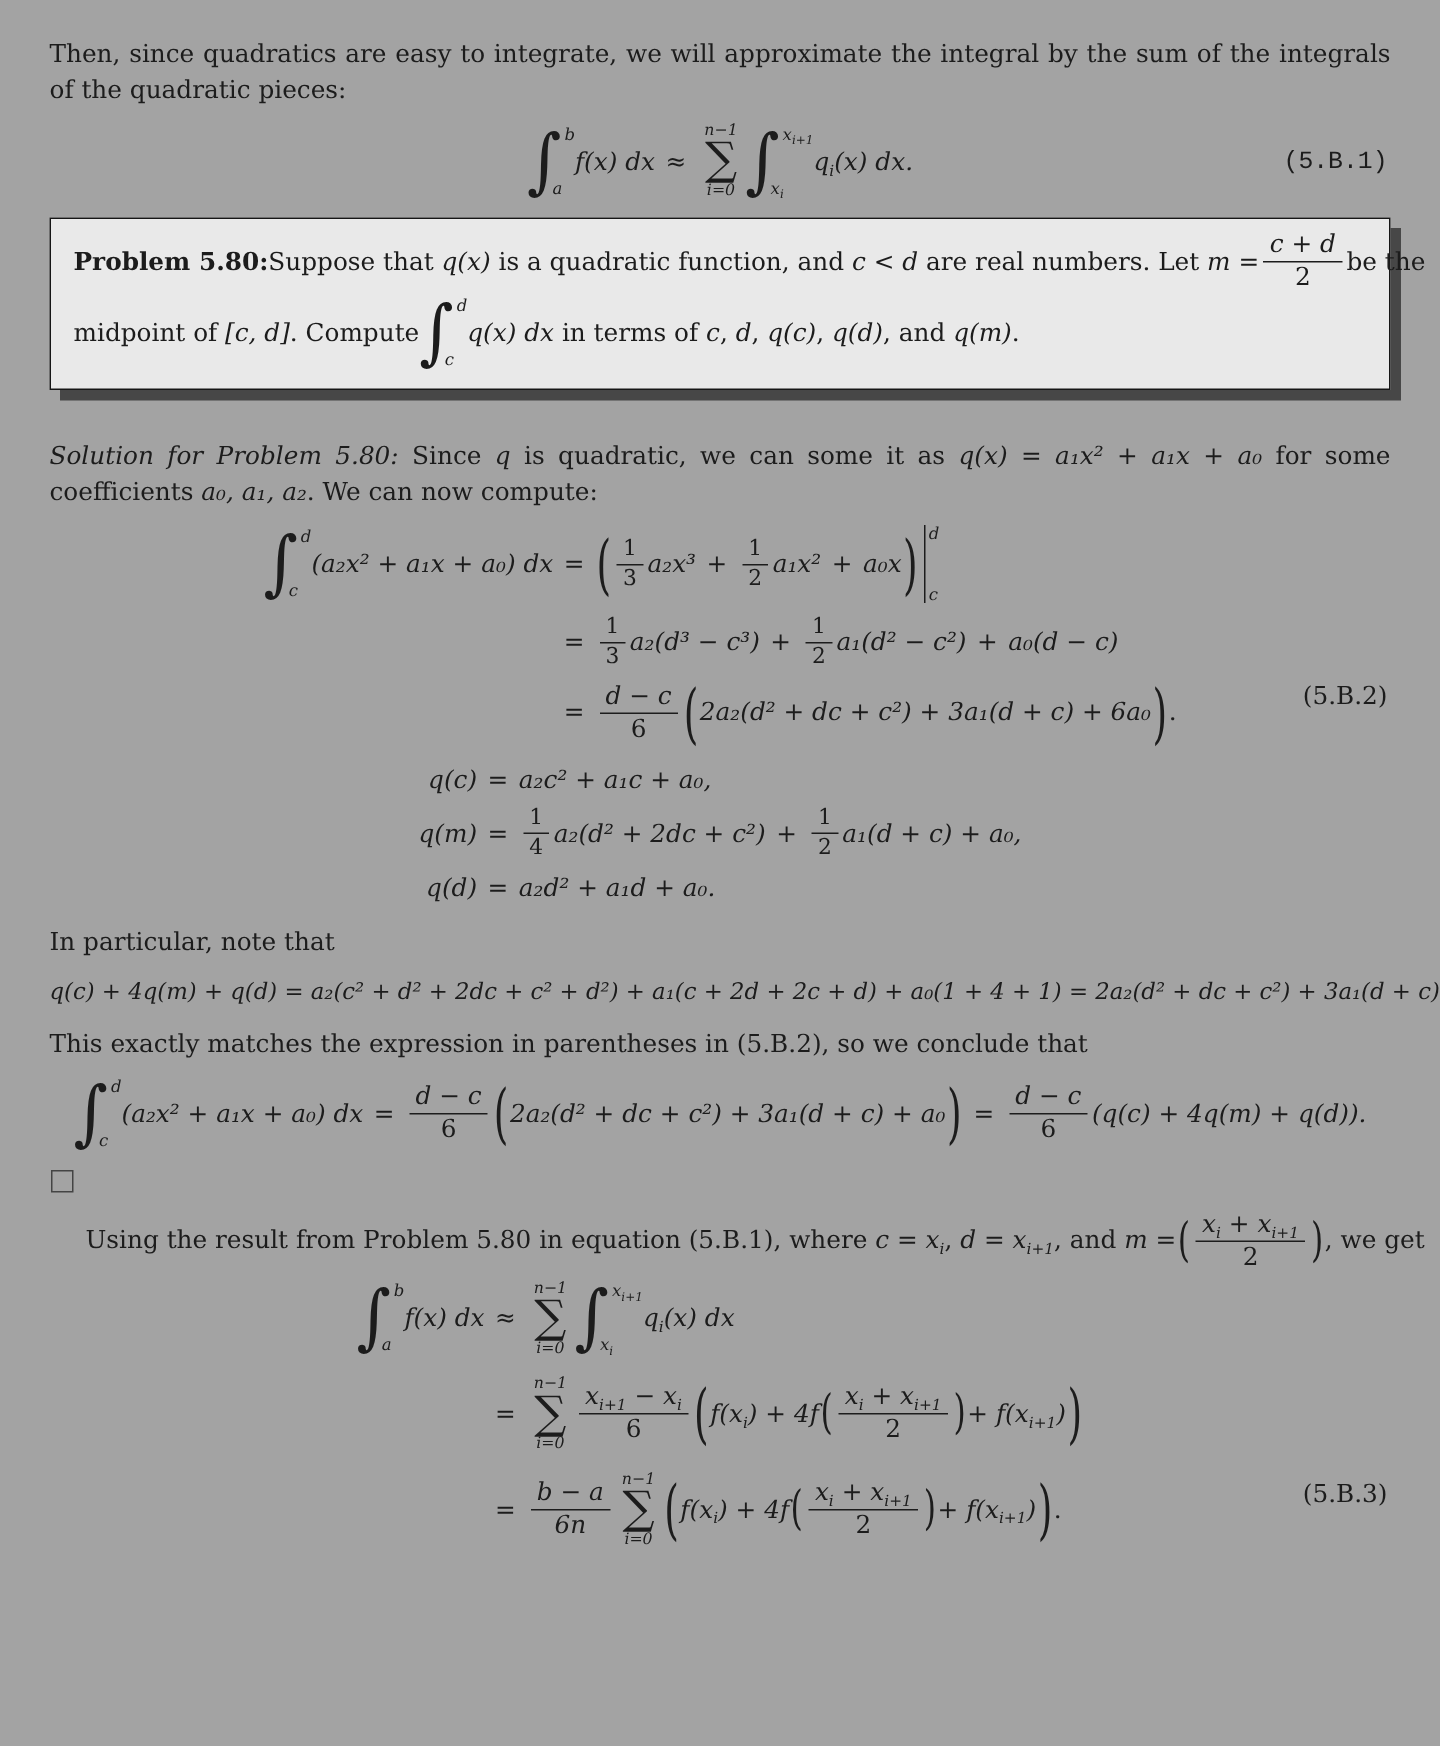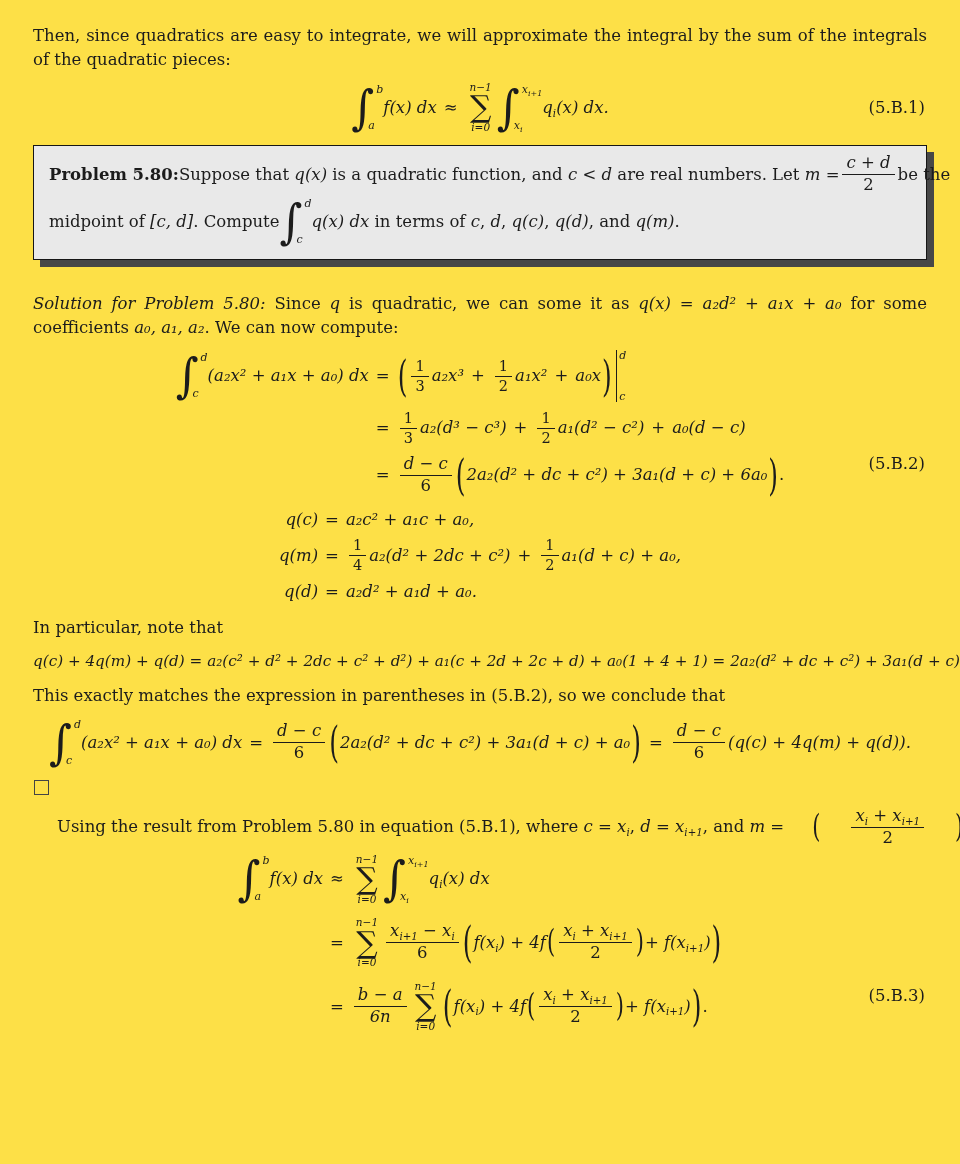--- a/index.html
+++ b/index.html
@@ -1,20 +1,20 @@
 <!DOCTYPE html>
 <html><head>
 <meta charset="utf-8">
 <style>
   html,body{margin:0;padding:0;background:#fff;}
   .page{
     width:960px;height:1164px;box-sizing:border-box;
     padding:24px 33px 0 33px;overflow:hidden;
     font-family:"DejaVu Serif","Liberation Serif",serif;
-    font-size:16.5px;line-height:1.45;color:#1c1c1c;background:#fde047;
+    font-size:16.5px;line-height:1.45;color:#1c1c1c;background:#a3a3a3;
   }
   .para{margin:0 0 10px 0;text-align:justify;}
   .run.rm{font-style:normal;}
   .run.mi{font-style:italic;}
   .run.it{font-style:italic;}
   .run.bf{font-weight:bold;}
   .run.sub{font-style:italic;font-size:62%;position:relative;top:0.38em;line-height:0;}
   .mi{font-style:italic;}
   .rm{font-style:normal;}
   .rel{font-style:normal;margin:0 7px;}
@@ -52,21 +52,21 @@
   sub.s{font-size:62%;font-style:italic;line-height:0;vertical-align:baseline;position:relative;top:0.38em;}
   
   .pbox{background:#e9e9e9;border:1.6px solid #161616;box-shadow:7px 7px 0 #474747;
         padding:8px 15px 12px 15px;margin:4px 0 32px 0;}
   .pline{display:flex;align-items:center;white-space:nowrap;}
   .pline.first{margin-bottom:2px;}
   
   .longeq{font-size:15.2px;white-space:nowrap;margin:2px 0 12px 0;font-style:italic;}
   .qed{width:13px;height:13px;border:1.4px solid #444;margin:2px 0 12px 1px;}
   .indent{padding-left:24px;}
-  .flexpara{display:flex;align-items:center;white-space:nowrap;margin:0 0 6px 0;gap:27px;}
+  .flexpara{display:flex;align-items:center;white-space:nowrap;margin:0 0 6px 0;}
 </style>
 </head>
 <body>
 
 <div class="page">
 
   <p class="para"><span class="run rm">Then, since quadratics are easy to integrate, we will approximate the integral by the sum of the integrals of the quadratic pieces:</span></p>
 
   <div class="dispwrap">
     <div class="disp">
@@ -86,21 +86,21 @@
         </span>
       <span class="int">
           <span class="int-g">∫</span>
           <span class="int-l">
             <span class="ulim"><span>x</span><sub>i+1</sub></span>
             <span class="llim"><span>x</span><sub>i</sub></span>
           </span>
         </span>
       <span class="mi"><span>q</span><sub class="s">i</sub><span>(x) dx.</span></span>
     </div>
-    <span class="eqlabel" style="top:50%;transform:translateY(-50%);">(5.B.1)</span>
+    <span class="eqlabel" style="top:50%;transform:translateY(-50%);font-family:Liberation Mono, monospace;">(5.B.1)</span>
   </div>
 
 
   <div class="pbox">
     <div class="pline first">
       <span class="run bf">Problem 5.80:</span>
         <span><span class="run rm"> Suppose that </span><span class="run mi">q(x)</span><span class="run rm"> is a quadratic function, and </span><span class="run mi">c &lt; d</span><span class="run rm"> are real numbers.  Let </span><span class="run mi">m</span><span class="run rm"> = </span></span>
         <span class="frac">
           <span class="fn mi">c + d</span>
           <span class="fd rm">2</span>
@@ -113,21 +113,21 @@
           <span class="int-g">∫</span>
           <span class="int-l">
             <span class="ulim">d</span>
             <span class="llim">c</span>
           </span>
         </span>
         <span><span class="run mi">q(x) dx</span><span class="run rm"> in terms of </span><span class="run mi">c</span><span class="run rm">, </span><span class="run mi">d</span><span class="run rm">, </span><span class="run mi">q(c)</span><span class="run rm">, </span><span class="run mi">q(d)</span><span class="run rm">, and </span><span class="run mi">q(m)</span><span class="run rm">.</span></span>
     </div>
   </div>
 
-  <p class="para"><span class="run it">Solution for Problem 5.80:</span><span class="run rm">  Since </span><span class="run mi">q</span><span class="run rm"> is quadratic, we can some it as </span><span class="run mi">q(x) = a₂d² + a₁x + a₀</span><span class="run rm"> for some coefficients </span><span class="run mi">a₀, a₁, a₂</span><span class="run rm">. We can now compute:</span></p>
+  <p class="para"><span class="run it">Solution for Problem 5.80:</span><span class="run rm">  Since </span><span class="run mi">q</span><span class="run rm"> is quadratic, we can some it as </span><span class="run mi">q(x) = a₁x² + a₁x + a₀</span><span class="run rm"> for some coefficients </span><span class="run mi">a₀, a₁, a₂</span><span class="run rm">. We can now compute:</span></p>
 
   <div class="dispwrap">
     <div class="align">
       <div class="cl">
         <span class="int">
             <span class="int-g">∫</span>
             <span class="int-l">
               <span class="ulim">d</span>
               <span class="llim">c</span>
             </span>

